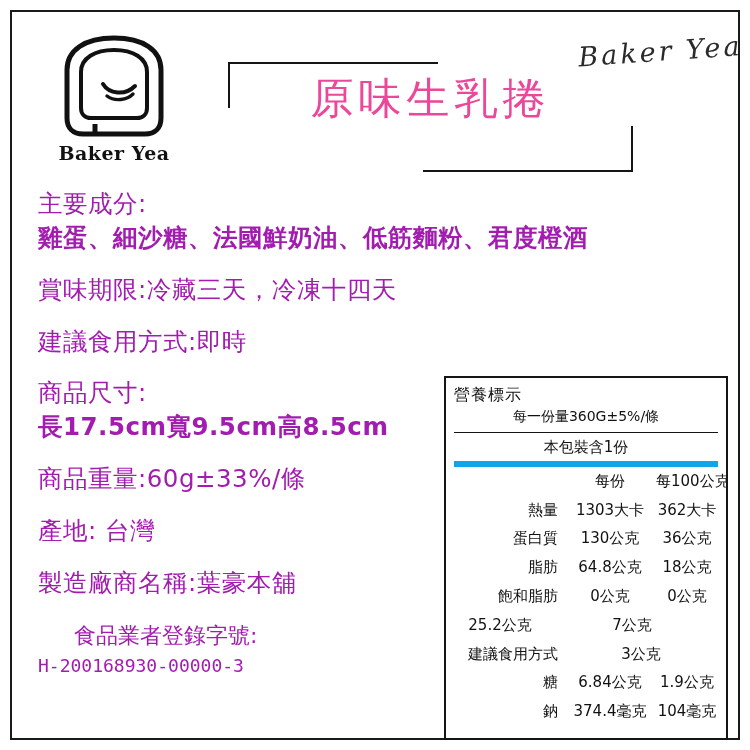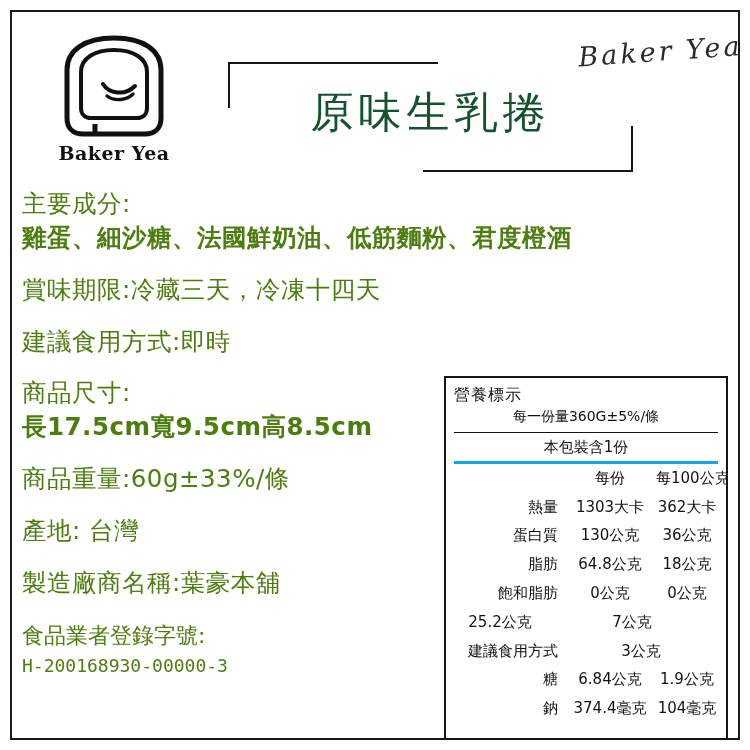--- a/index.html
+++ b/index.html
@@ -91,57 +91,58 @@
     bottom: 0;
     width: 210px;
     height: 46px;
     border-right: 2px solid #151515;
     border-bottom: 2px solid #151515;
     box-sizing: border-box;
   }
   #product-title {
     position: absolute;
     left: 0;
-    top: 22px;
+    top: 8px;
     width: 405px;
     text-align: center;
     font-family: "DejaVu Sans", sans-serif;
     font-size: 43px;
     font-weight: 500;
     letter-spacing: 5px;
-    color: #14532d;
+    color: #ec4899;
     white-space: nowrap;
   }
 
   
   #info-block {
     position: absolute;
-    left: 22px;
+    left: 38px;
     top: 188px;
     width: 700px;
-    color: #4d7c0f;
+    color: #a21caf;
   }
   .info-line {
     font-size: 24.5px;
     line-height: 1.30;
     letter-spacing: 0.5px;
     white-space: nowrap;
   }
   .info-line.spaced { margin-top: 20px; }
   .info-line.tight  { margin-top: 2px; font-weight: bold; }
   .small-code {
     font-family: "DejaVu Sans Mono", monospace;
     font-size: 18px;
     letter-spacing: 0px;
     margin-top: 4px;
   }
   #fda-label {
     font-size: 22px;
     margin-top: 22px;
     white-space: nowrap;
+    margin-left: 36px;
   }
 
   
   #nutrition-box {
     position: absolute;
     left: 444px;
     top: 376px;
     width: 284px;
     
     height: 364px;
@@ -164,21 +165,21 @@
     line-height: 1.45;
     padding-bottom: 6px;
     border-bottom: 1px solid #151515;
   }
   #nutrition-count {
     text-align: center;
     font-size: 15px;
     line-height: 1.6;
     padding-top: 2px;
     padding-bottom: 2px;
-    border-bottom: 3px solid #0ea5e9;
+    border-bottom: 6px solid #0ea5e9;
   }
   .nut-row {
     display: flex;
     align-items: flex-end;
     font-size: 15px;
     line-height: 1.92;
     white-space: nowrap;
   }
   .nut-row .n-name {
     flex: 0 0 104px;

